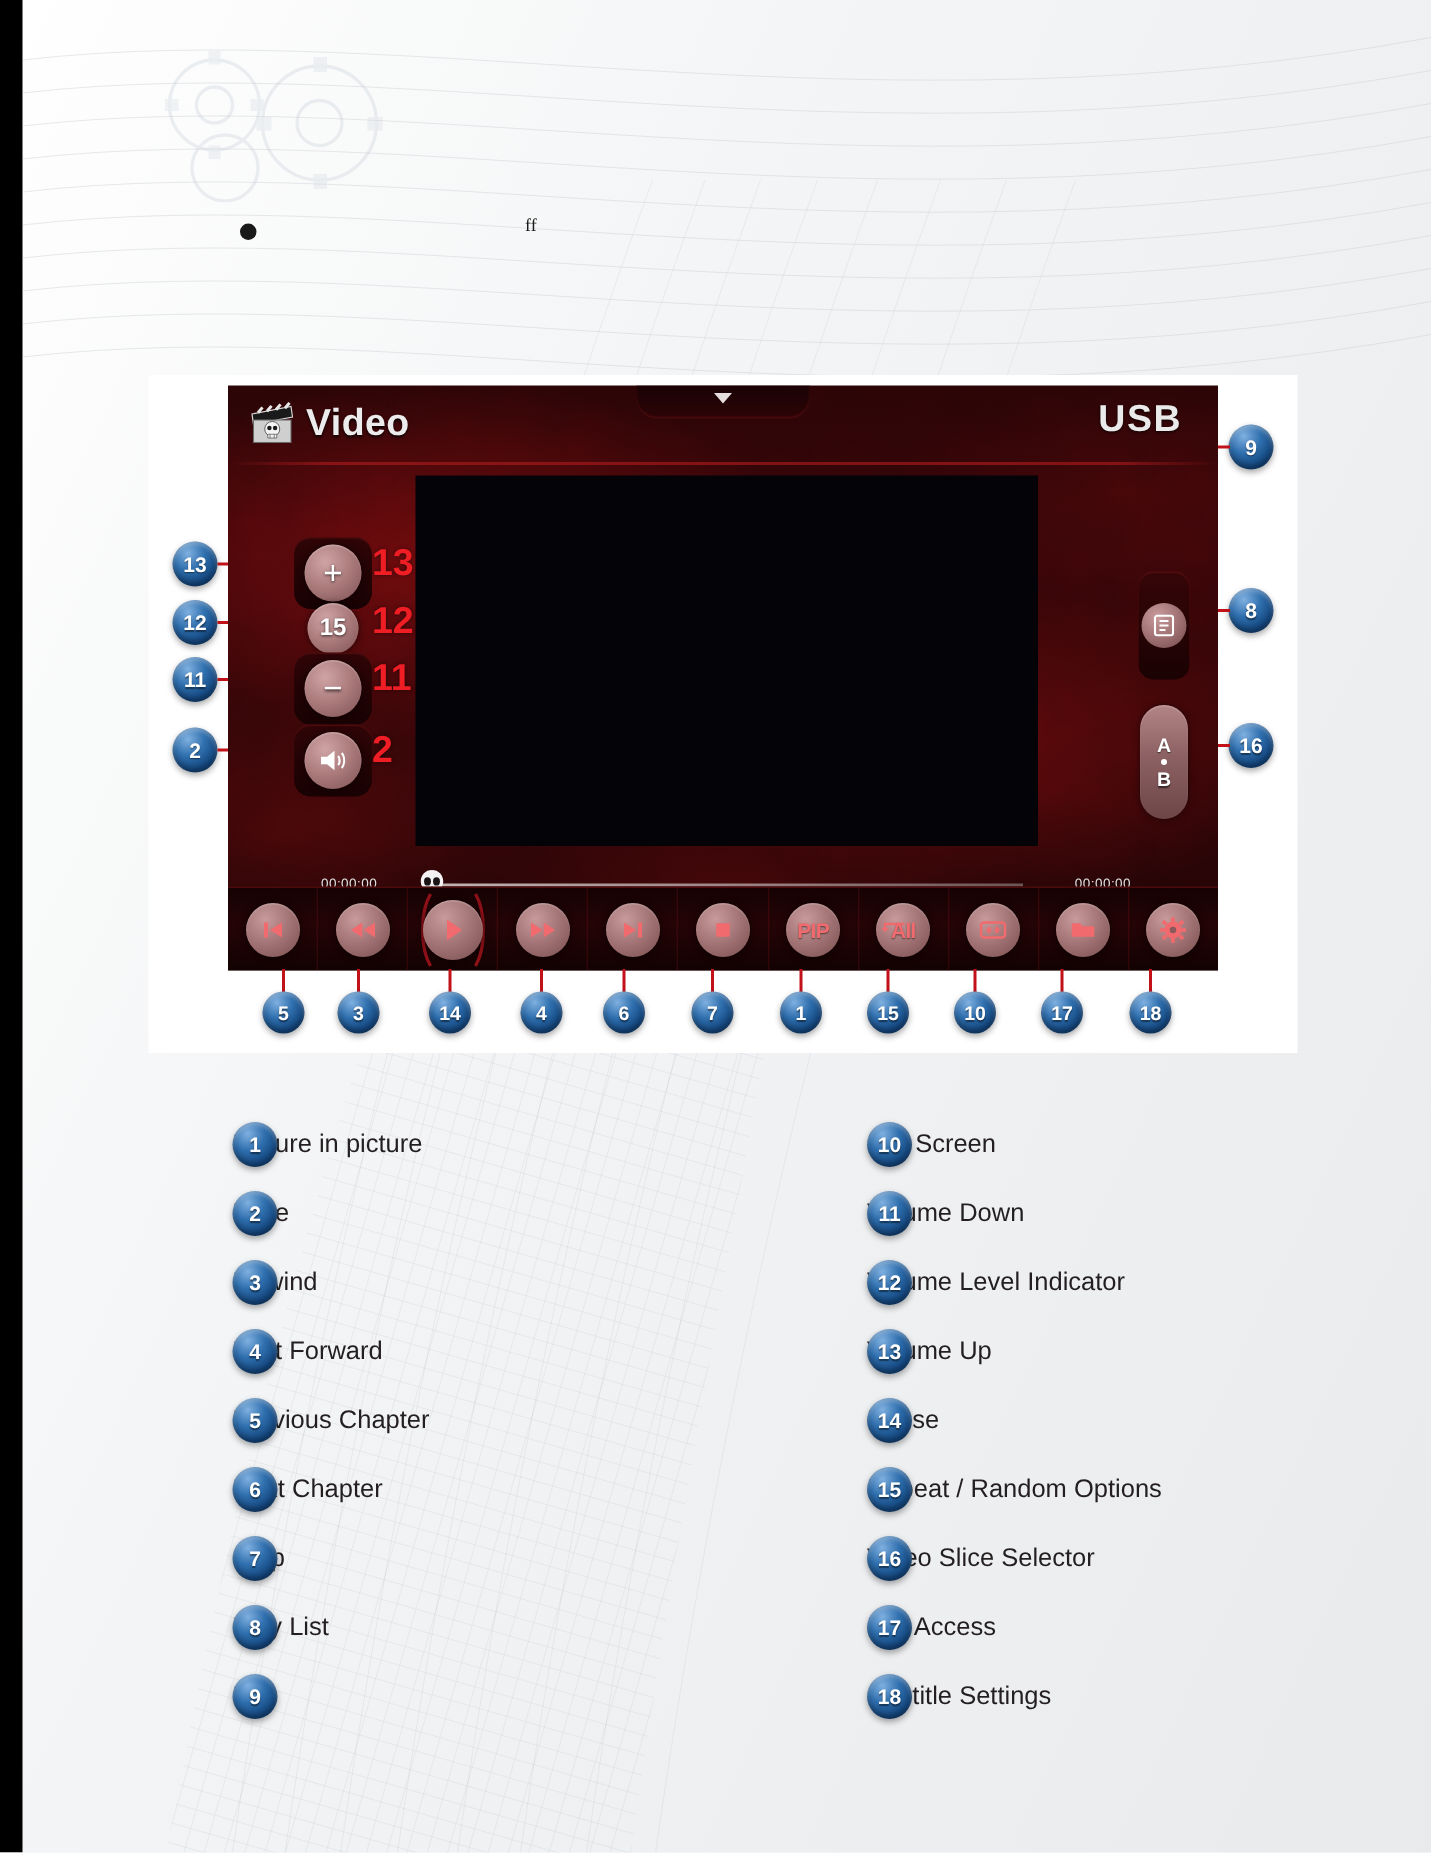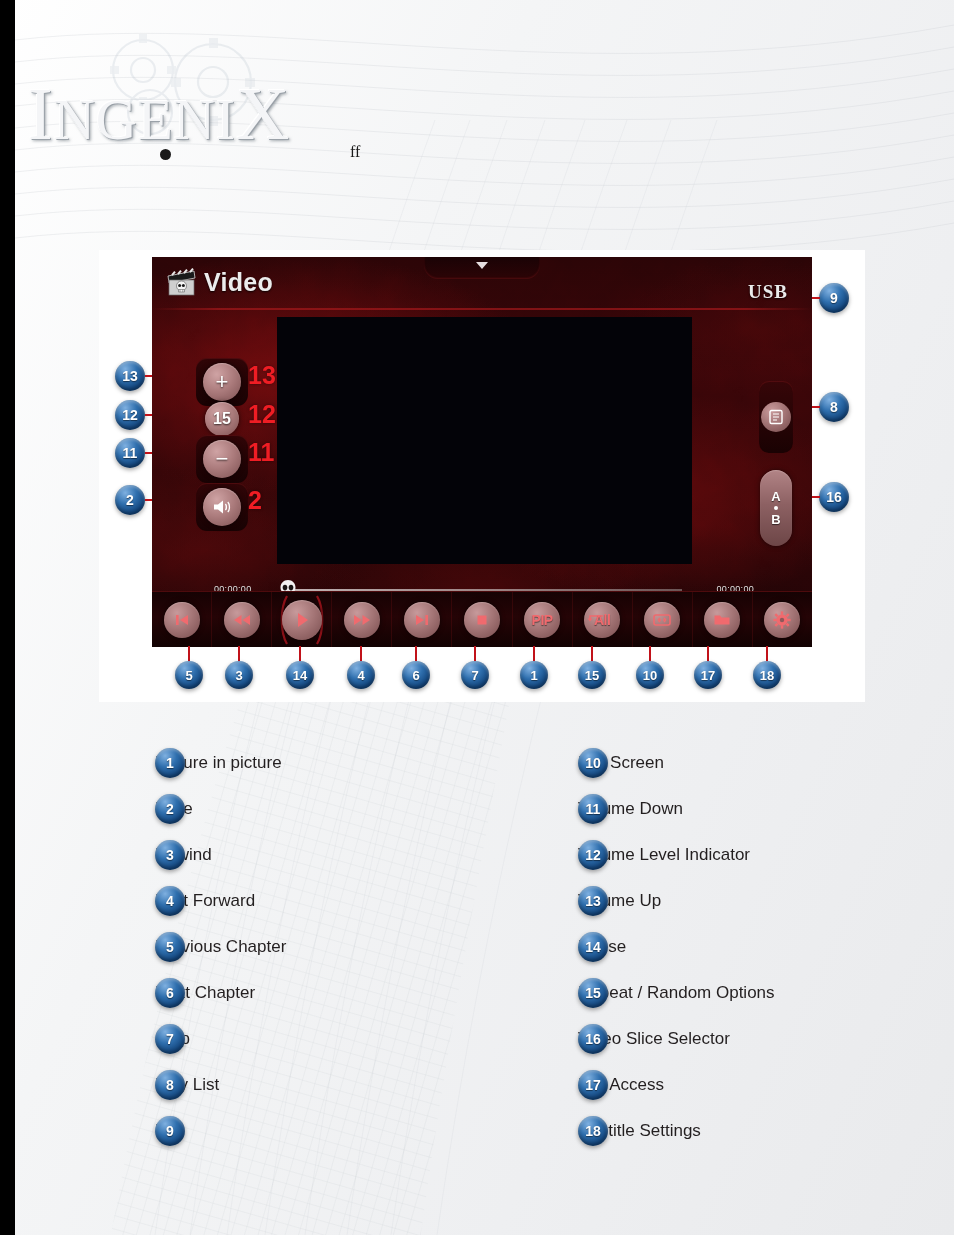--- a/index.html
+++ b/index.html
@@ -78,21 +78,21 @@
   }
   .bullet-dot {
     position: absolute; left: 0; top: 4px;
     width: 11px; height: 11px;
     border-radius: 50%;
     background: #1a1a1a;
   }
   .bullet-ff {
     position: absolute; left: 190px; top: -2px;
     font-family: "Liberation Serif", serif;
-    font-size: 16px;
+    font-size: 12px;
     color: #1a1a1a;
   }
 
   
   .figure-panel {
     position: absolute;
     left: 99px; top: 250px;
     width: 766px; height: 452px;
     background: #ffffff;
   }
@@ -154,27 +154,26 @@
     position: absolute;
     left: 52px; top: 11px;
     font-size: 25px;
     font-weight: 600;
     color: #ececec;
     letter-spacing: .3px;
     text-shadow: 0 1px 2px rgba(0,0,0,.8);
   }
   .usb-label {
     position: absolute;
-    right: 96px; top: 24px;
-    font-size: 19px;
+    right: 96px; top: 8px;
+    font-size: 25px;
     font-weight: 700;
     color: #eaeaea;
     letter-spacing: 1px;
     text-shadow: 0 1px 2px rgba(0,0,0,.8);
-    font-family: Liberation Serif, serif;
   }
   .exit-btn {
     position: absolute;
     right: 28px; top: 8px;
     width: 44px; height: 36px;
     border-radius: 9px;
     background: linear-gradient(180deg, #2a0406 0%, #150203 100%);
     box-shadow: inset 0 1px 1px rgba(190,40,44,.30);
   }
   .exit-circle {
@@ -446,23 +445,20 @@
       <rect x="51" y="4" width="8" height="9"></rect>
         <rect x="51" y="67" width="8" height="9"></rect>
       <rect x="22" y="36" width="9" height="8"></rect>
         <rect x="79" y="36" width="9" height="8"></rect>
       <rect x="121" y="8" width="9" height="10"></rect>
         <rect x="121" y="86" width="9" height="10"></rect>
       <rect x="83" y="48" width="10" height="9"></rect>
         <rect x="157" y="48" width="10" height="9"></rect>
     </g>
   </svg>
-  <div class="logo-text">
-    <span class="cap">I</span><span>NGENI</span><span class="cap">X</span>
-  </div>
 </div>
 
 <div class="bullet-line">
   <span class="bullet-dot"></span>
   <span class="bullet-ff">ff</span>
 </div>
 
 <div class="figure-panel">
 
   <div class="bubble" style="left:16px; top:111px;">13</div>

